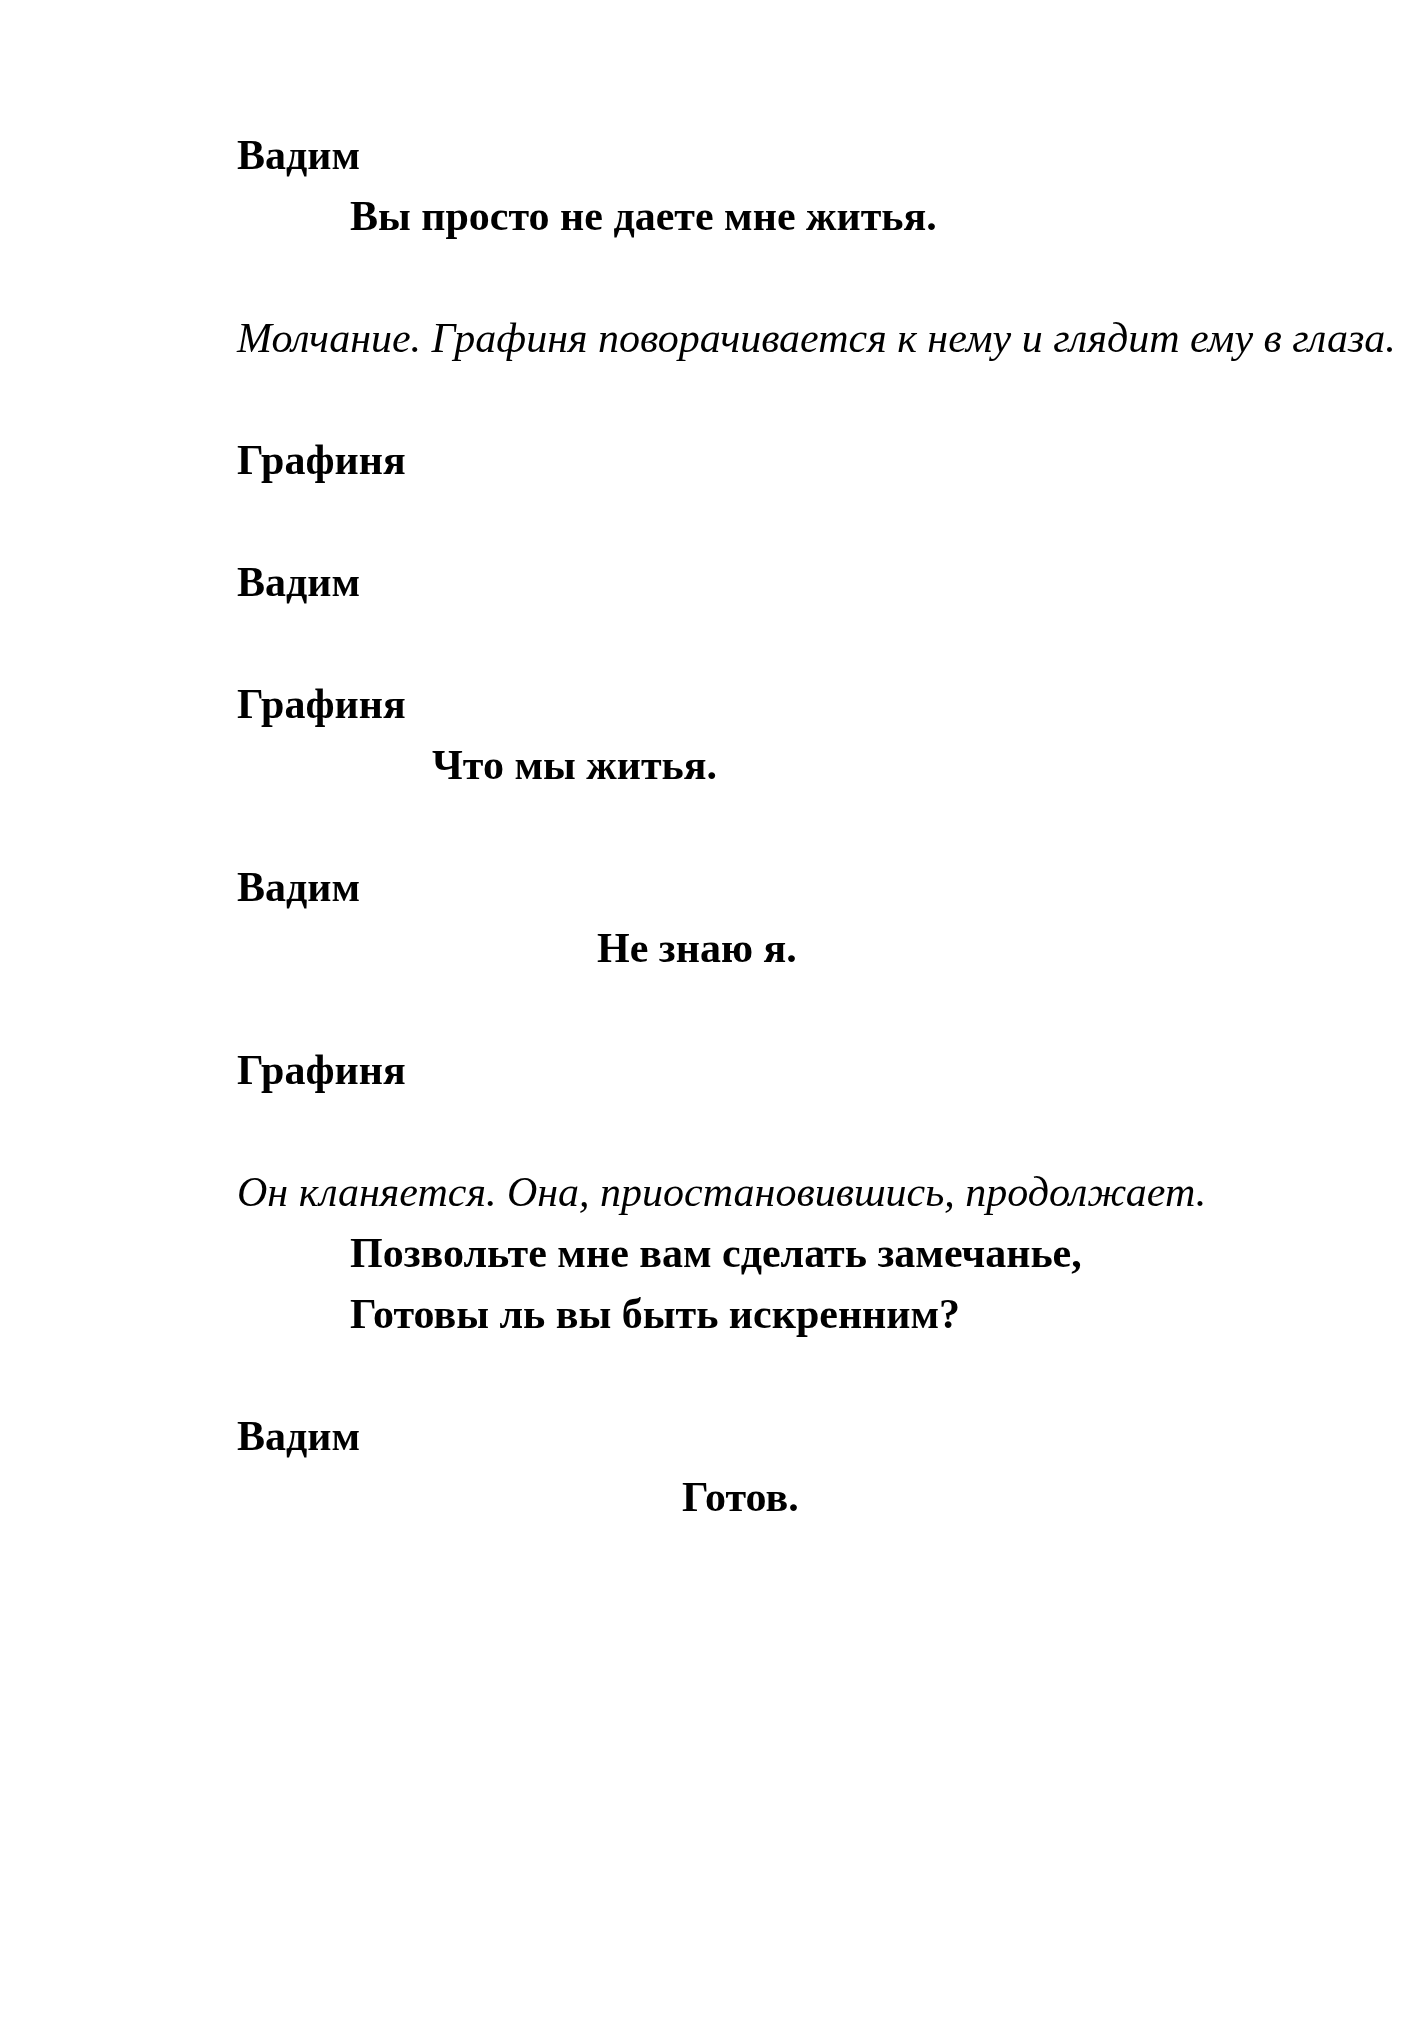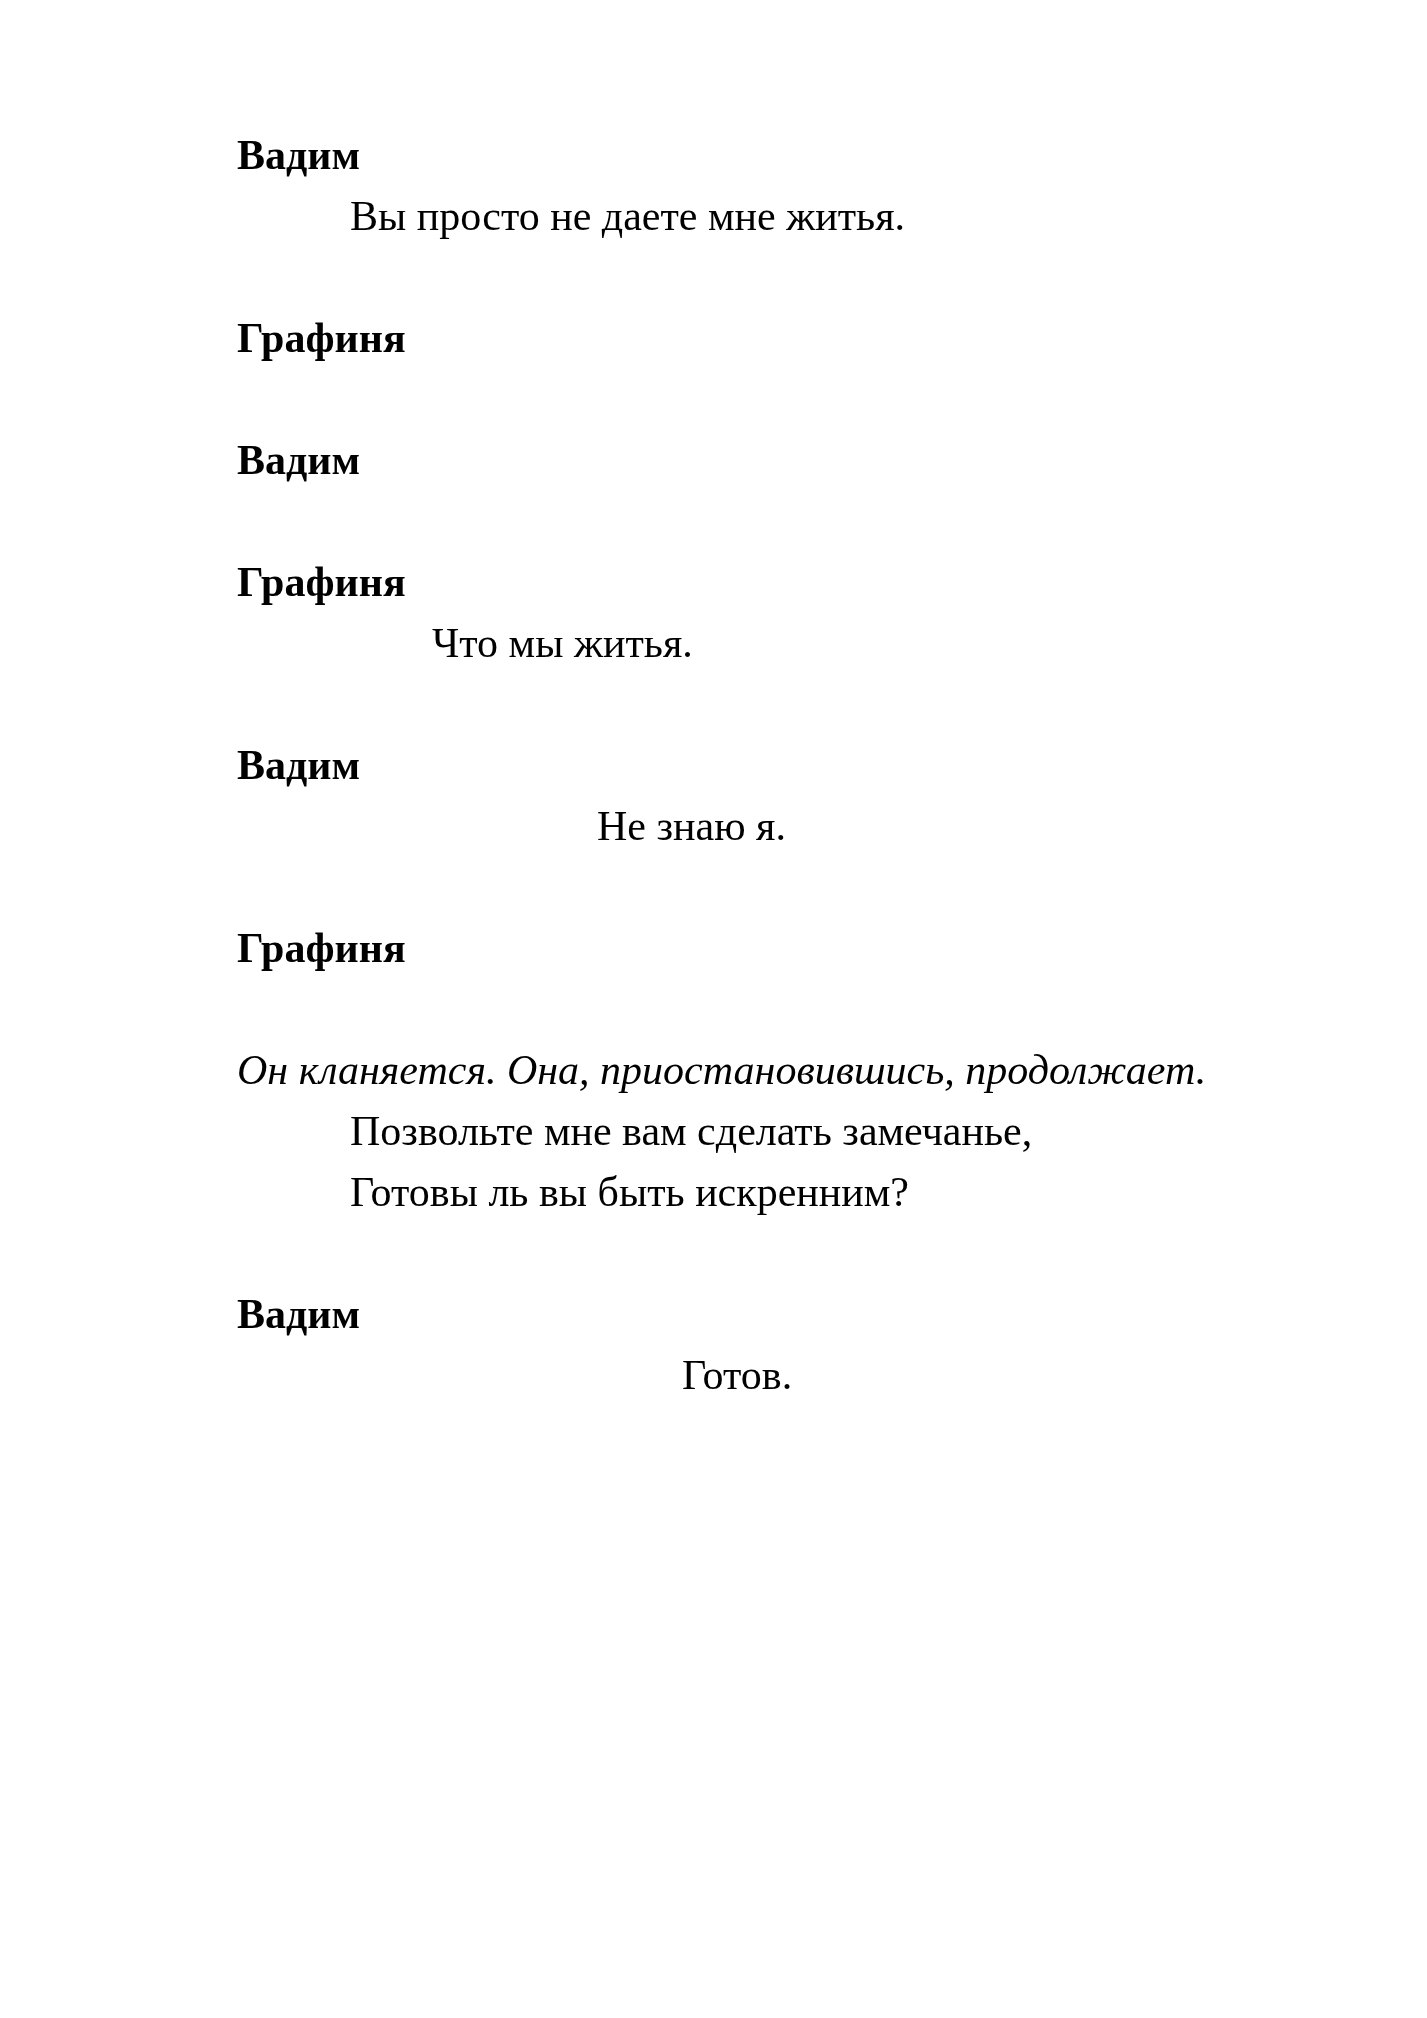--- a/index.html
+++ b/index.html
@@ -26,35 +26,36 @@
   }
   .line {
     white-space: nowrap;
     margin: 0;
   }
   
   .gap { margin-top: 61px; }
 
   .speaker { font-weight: bold; }
   .stage   { font-style: italic; }
-  .dialogue { font-weight: normal; }
+  .dialogue { font-weight: bold; }
 
   .ind1 { padding-left: 113px; }  
   .ind2 { padding-left: 195px; }  
   .ind3 { padding-left: 360px; }  
   .ind4 { padding-left: 445px; }  
 </style>
 </head>
 <body>
 
 <div class="page">
 
   <div class="line speaker">Вадим</div>
   <div class="line dialogue ind1">Вы просто не даете мне житья.</div>
 
+  <div class="line stage gap">Молчание. Графиня поворачивается к нему и глядит ему в глаза.</div>
 
   <div class="line speaker gap">Графиня</div>
 
   <div class="line speaker gap">Вадим</div>
 
   <div class="line speaker gap">Графиня</div>
   <div class="line dialogue ind2">Что мы житья.</div>
 
   <div class="line speaker gap">Вадим</div>
   <div class="line dialogue ind3">Не знаю я.</div>

